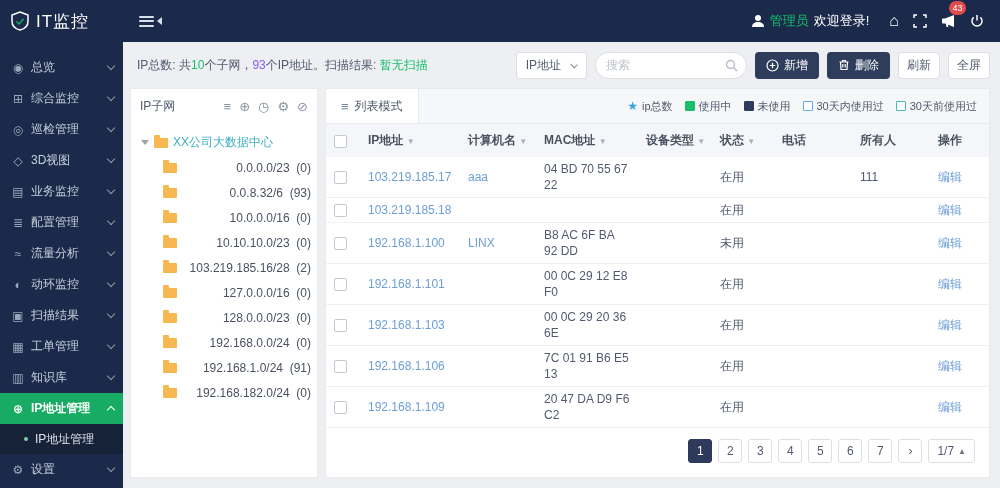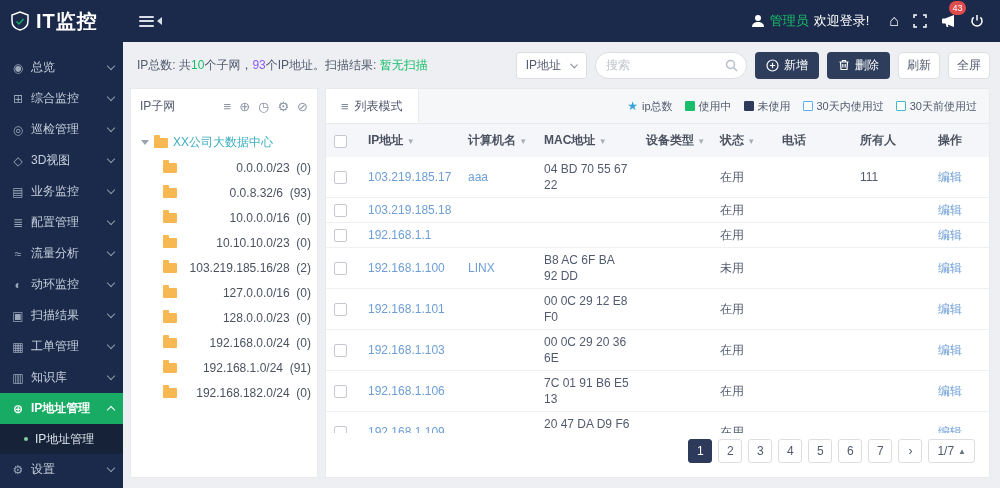--- a/index.html
+++ b/index.html
@@ -3,21 +3,21 @@
 <meta charset="utf-8">
 <style>
   * { margin:0; padding:0; box-sizing:border-box; }
   body { width:1000px; height:488px; overflow:hidden; background:#edeff3;
          font-family:"Liberation Sans","DejaVu Sans",sans-serif; font-size:12px; color:#515a6e; }
   .app { width:1000px; height:488px; display:flex; flex-direction:column; }
 
   
   .topbar { flex:0 0 42px; background:#1b2a4a; display:flex; align-items:center; color:#fff; position:relative; }
   .logo-area { width:123px; flex:0 0 123px; display:flex; align-items:center; gap:6px; padding-left:10px; cursor:pointer; }
-  .logo-text { font-size:20px; font-weight:bold; letter-spacing:1px; }
+  .logo-text { font-size:17px; font-weight:normal; letter-spacing:1px; }
   .collapse-btn { margin-left:16px; display:flex; align-items:center; gap:3px; cursor:pointer; }
   .bars { width:15px; height:11px; display:flex; flex-direction:column; justify-content:space-between; }
   .bars i { display:block; height:2px; background:#d9dfe8; border-radius:1px; }
   .tri-left { width:0; height:0; border-top:4px solid transparent; border-bottom:4px solid transparent; border-right:5px solid #d9dfe8; }
   .user-area { margin-left:auto; display:flex; align-items:center; gap:5px; font-size:13px; }
   .user-name { color:#19be6b; cursor:pointer; }
   .top-icons { display:flex; align-items:center; gap:14px; margin:0 16px 0 20px; }
   .top-icon { cursor:pointer; display:flex; align-items:center; color:#fff; }
   .home-glyph { font-size:16px; line-height:1; }
   .badge { position:absolute; top:1px; right:34px; background:#e14b4b; color:#fff; font-size:9px;
@@ -404,31 +404,20 @@
                     <td><a class="link"></a></td>
                     <td></td>
                     <td></td>
                     <td>在用</td>
                     <td></td>
                     <td></td>
                     <td><a class="link">编辑</a></td>
                   </tr>
                   <tr>
                     <td><span class="checkbox"></span></td>
-                    <td><a class="link">192.168.1.1</a></td>
-                    <td><a class="link"></a></td>
-                    <td></td>
-                    <td></td>
-                    <td>在用</td>
-                    <td></td>
-                    <td></td>
-                    <td><a class="link">编辑</a></td>
-                  </tr>
-                  <tr>
-                    <td><span class="checkbox"></span></td>
                     <td><a class="link">192.168.1.100</a></td>
                     <td><a class="link">LINX</a></td>
                     <td>B8 AC 6F BA 92 DD</td>
                     <td></td>
                     <td>未用</td>
                     <td></td>
                     <td></td>
                     <td><a class="link">编辑</a></td>
                   </tr>
                   <tr>

